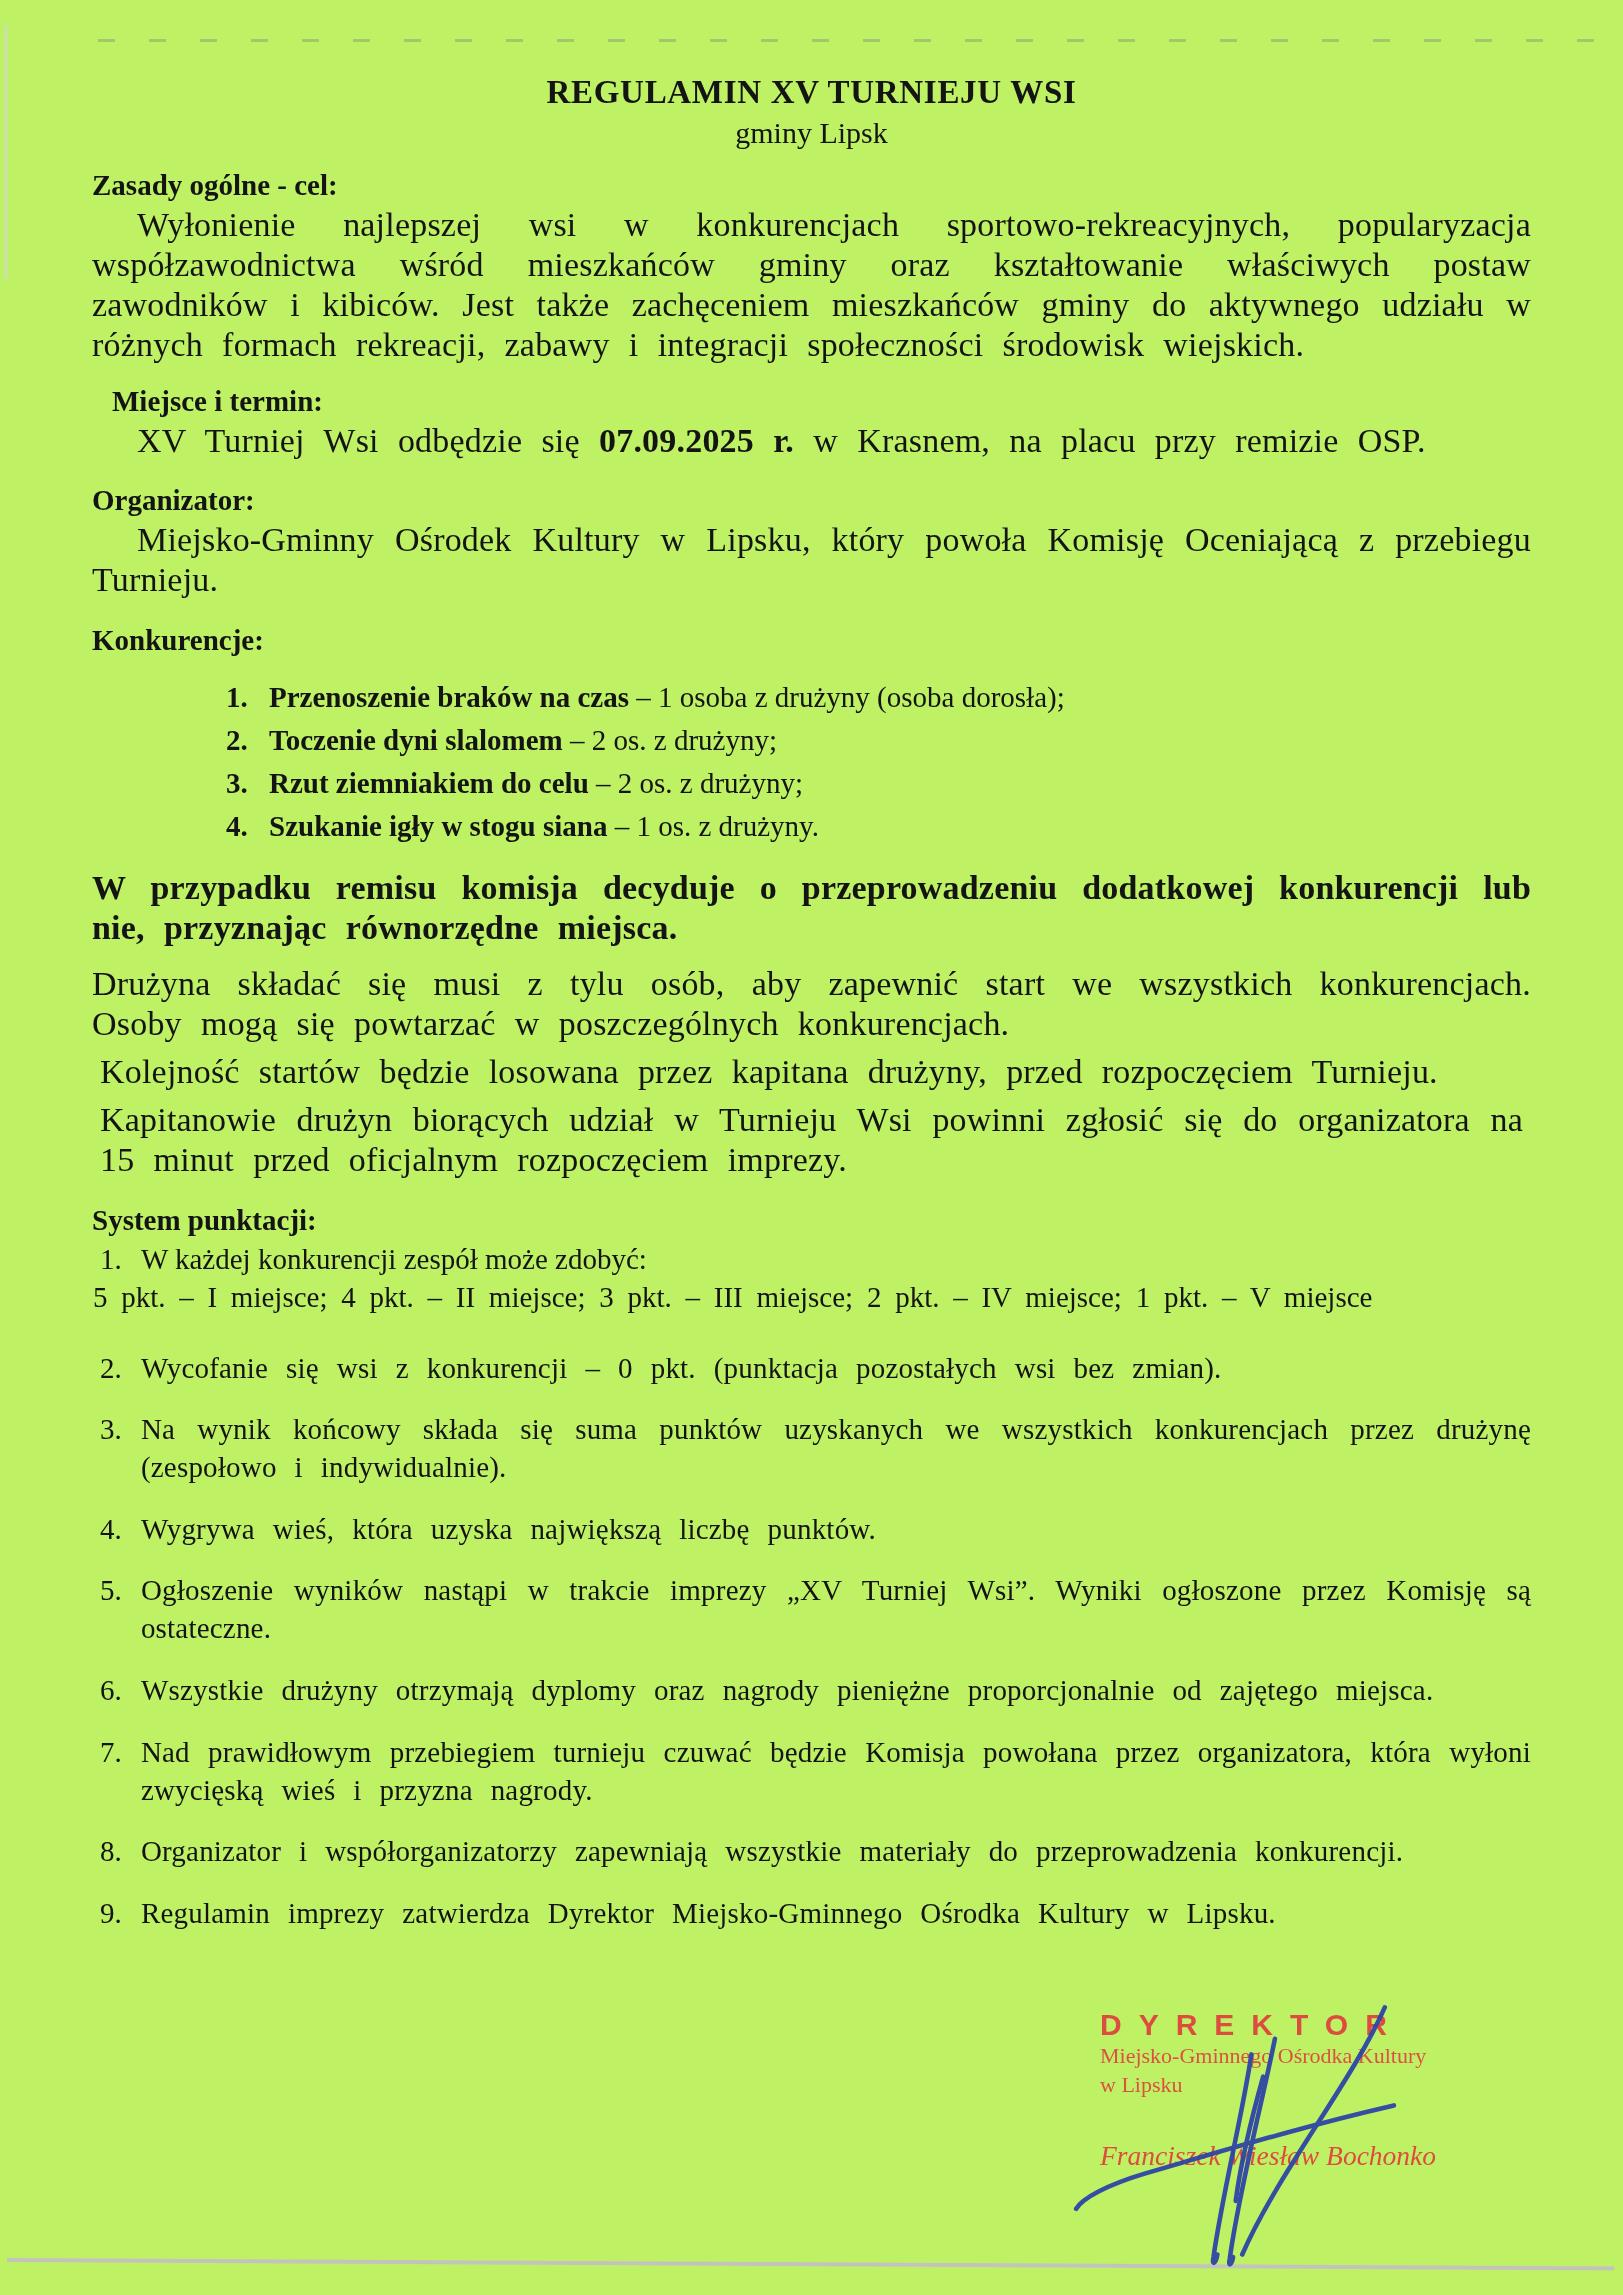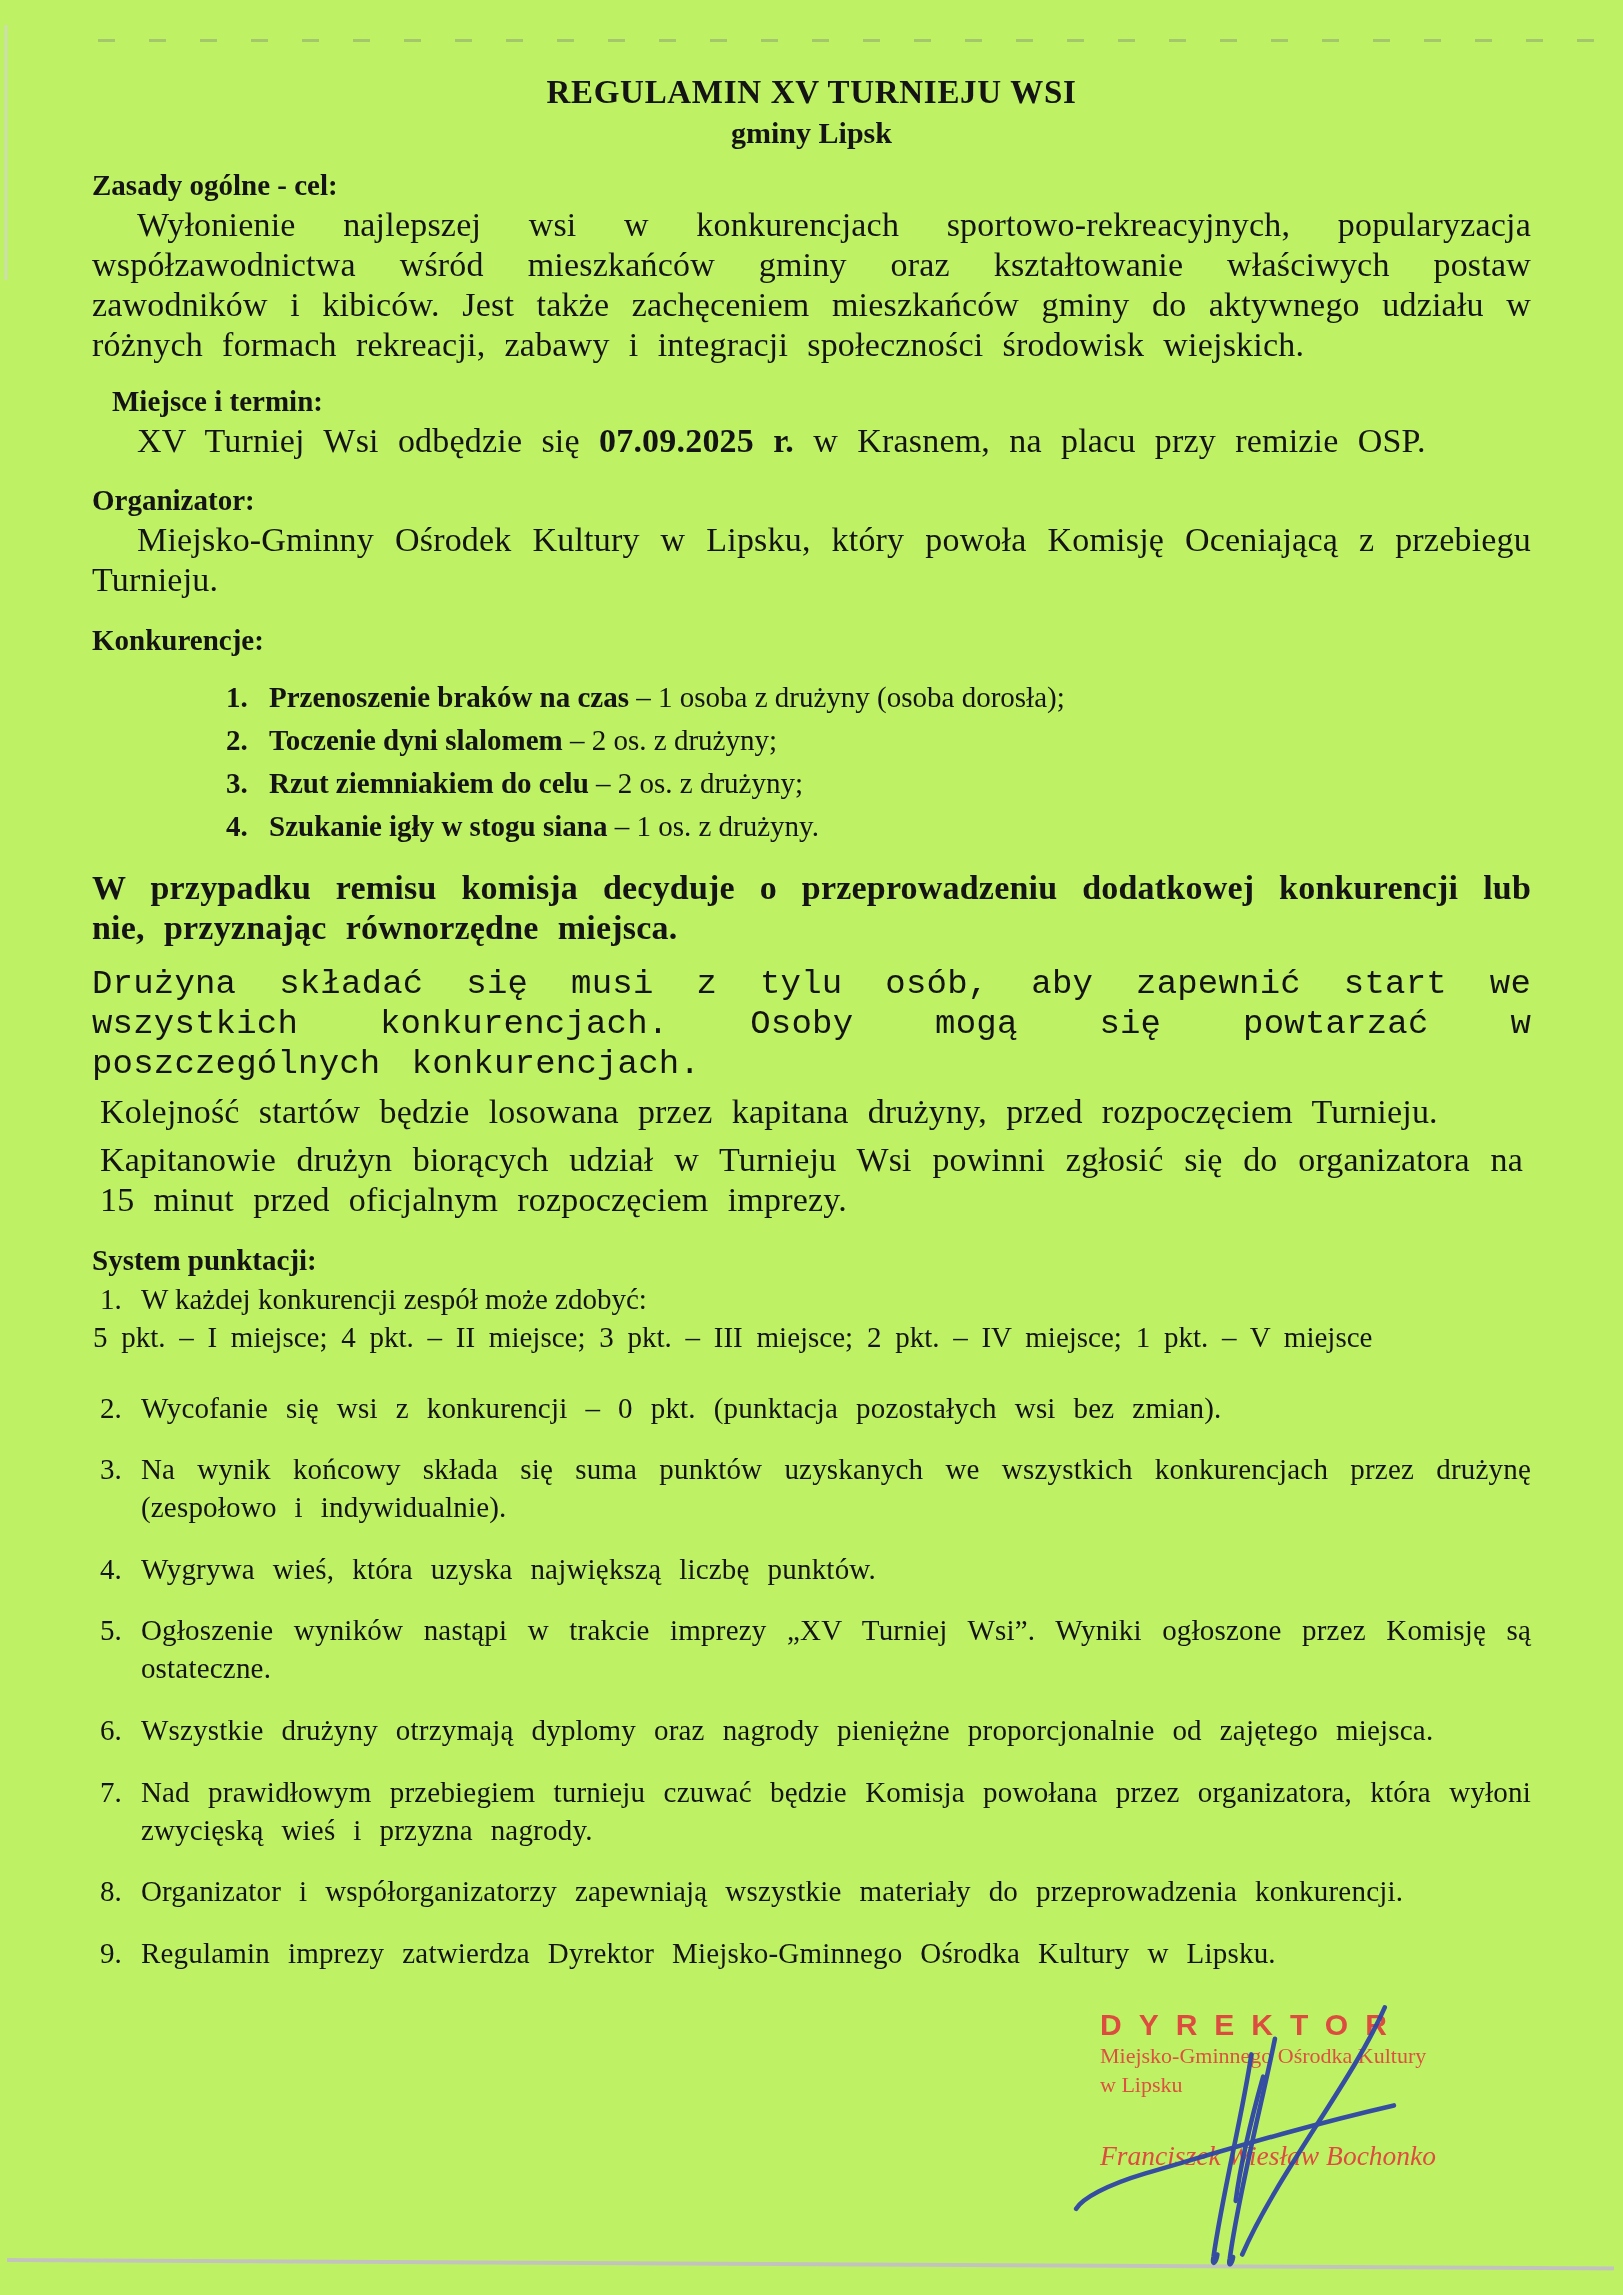--- a/index.html
+++ b/index.html
@@ -27,21 +27,21 @@
     position:absolute;top:2258px;left:6.5px;width:1607px;height:3.9px;
     background:#c3c3be;transform:rotate(.3deg);transform-origin:left center;
     filter:blur(0.7px);
   }
   
   .doc-title{
     margin:0;text-align:center;
     font-size:33px;line-height:38px;font-weight:700;letter-spacing:0.7px;
   }
   .doc-subtitle{
-    text-align:center;font-size:30px;line-height:37px;font-weight:700;margin-top:2.6px;
+    text-align:center;font-size:30px;line-height:37px;font-weight:400;margin-top:2.6px;
   }
   h2{
     font-size:29px;line-height:39px;font-weight:700;margin:0;
   }
   .h-zasady{margin-top:15.7px;}
   .h-miejsce{margin-top:17px;margin-left:20px;}
   .h-organizator{margin-top:19.6px;}
   .h-konkurencje{margin-top:21px;}
   .h-kolejnosc{margin-top:22px;}
   .h-punktacja{margin-top:21px;}
@@ -53,21 +53,21 @@
   
   ol{list-style:none;margin:0;padding:0;}
   .konk-list{margin:17px 0 0 134px;}
   .konk-list li{
     position:relative;padding-left:43px;
     font-size:29px;line-height:41px;margin-bottom:2px;
   }
   .konk-list .num{position:absolute;left:0;top:0;font-weight:700;}
   
   .remis{margin-top:21px;font-weight:700;}
-  .druzyna{margin-top:15.7px;font-family:Liberation Mono, monospace;}
+  .druzyna{margin-top:15.7px;}
   .kol-line{margin:8px;}
   
   .punkt-list{margin:0 0 0 7.9px;}
   .punkt-list li{
     position:relative;padding-left:41px;
     font-size:29px;line-height:38px;margin-bottom:23.6px;
   }
   .punkt-list li.first{margin-bottom:33px;}
   .punkt-list .num{position:absolute;left:0;top:0;}
   .outdent{margin-left:-48px;word-spacing:6.5px;}

